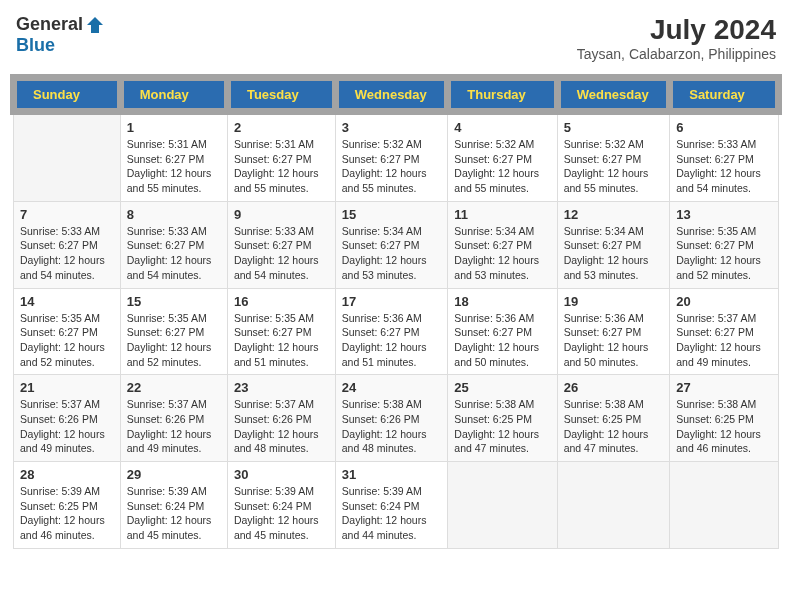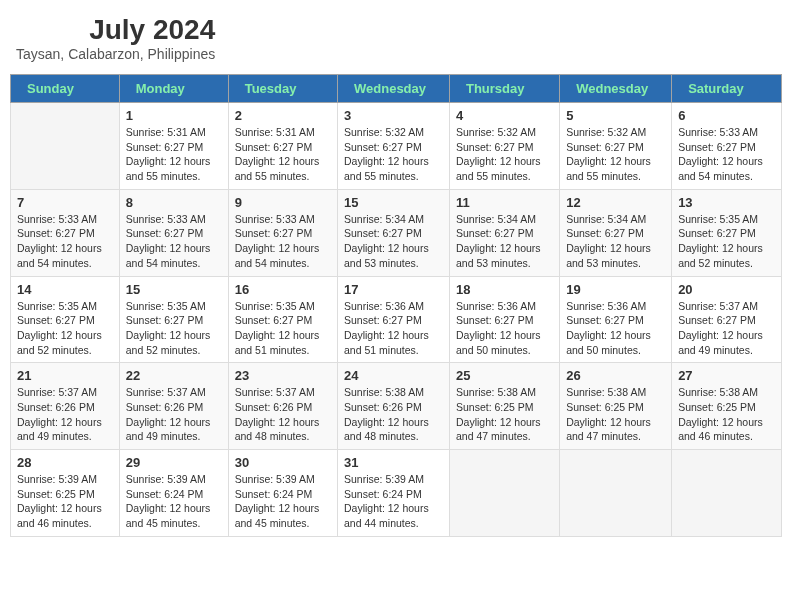--- a/index.html
+++ b/index.html
@@ -53,25 +53,25 @@
       font-size: 14px;
       color: #555;
     }
     .calendar-table {
       width: 100%;
       border-collapse: collapse;
       border: 1px solid #ccc;
     }
     .calendar-table th {
       background-color: #2b6cb0;
-      color: #86efac;
+      color: #fde047;
       text-align: left;
       padding: 6px 16px;
       font-size: 13px;
-      border: 1px solid #a3a3a3;
+      border: 7px solid #a3a3a3;
     }
     .calendar-table td {
       vertical-align: top;
       padding: 5px 6px;
       border: 1px solid #ddd;
       font-size: 11px;
       color: #333;
       width: 113px;
       min-height: 80px;
       background: #fff;
@@ -91,20 +91,29 @@
       color: #333;
     }
     .empty-cell {
       background: #f5f5f5 !important;
     }
   </style>
 </head>
 <body>
 
 <div class="header-section">
+  <div class="logo">
+    <div class="logo-text">
+      <span class="logo-general">General</span>
+      <svg class="logo-icon" viewBox="0 0 20 20">
+        <polygon points="10,2 18,10 14,10 14,18 6,18 6,10 2,10" fill="#1a6fa8"></polygon>
+      </svg>
+    </div>
+    <span class="logo-blue">Blue</span>
+  </div>
   <div class="title-section">
     <div class="month-year">July 2024</div>
     <div class="location">Taysan, Calabarzon, Philippines</div>
   </div>
 </div>
 
 <table class="calendar-table">
   <thead>
     <tr>
     <th>Sunday</th>

